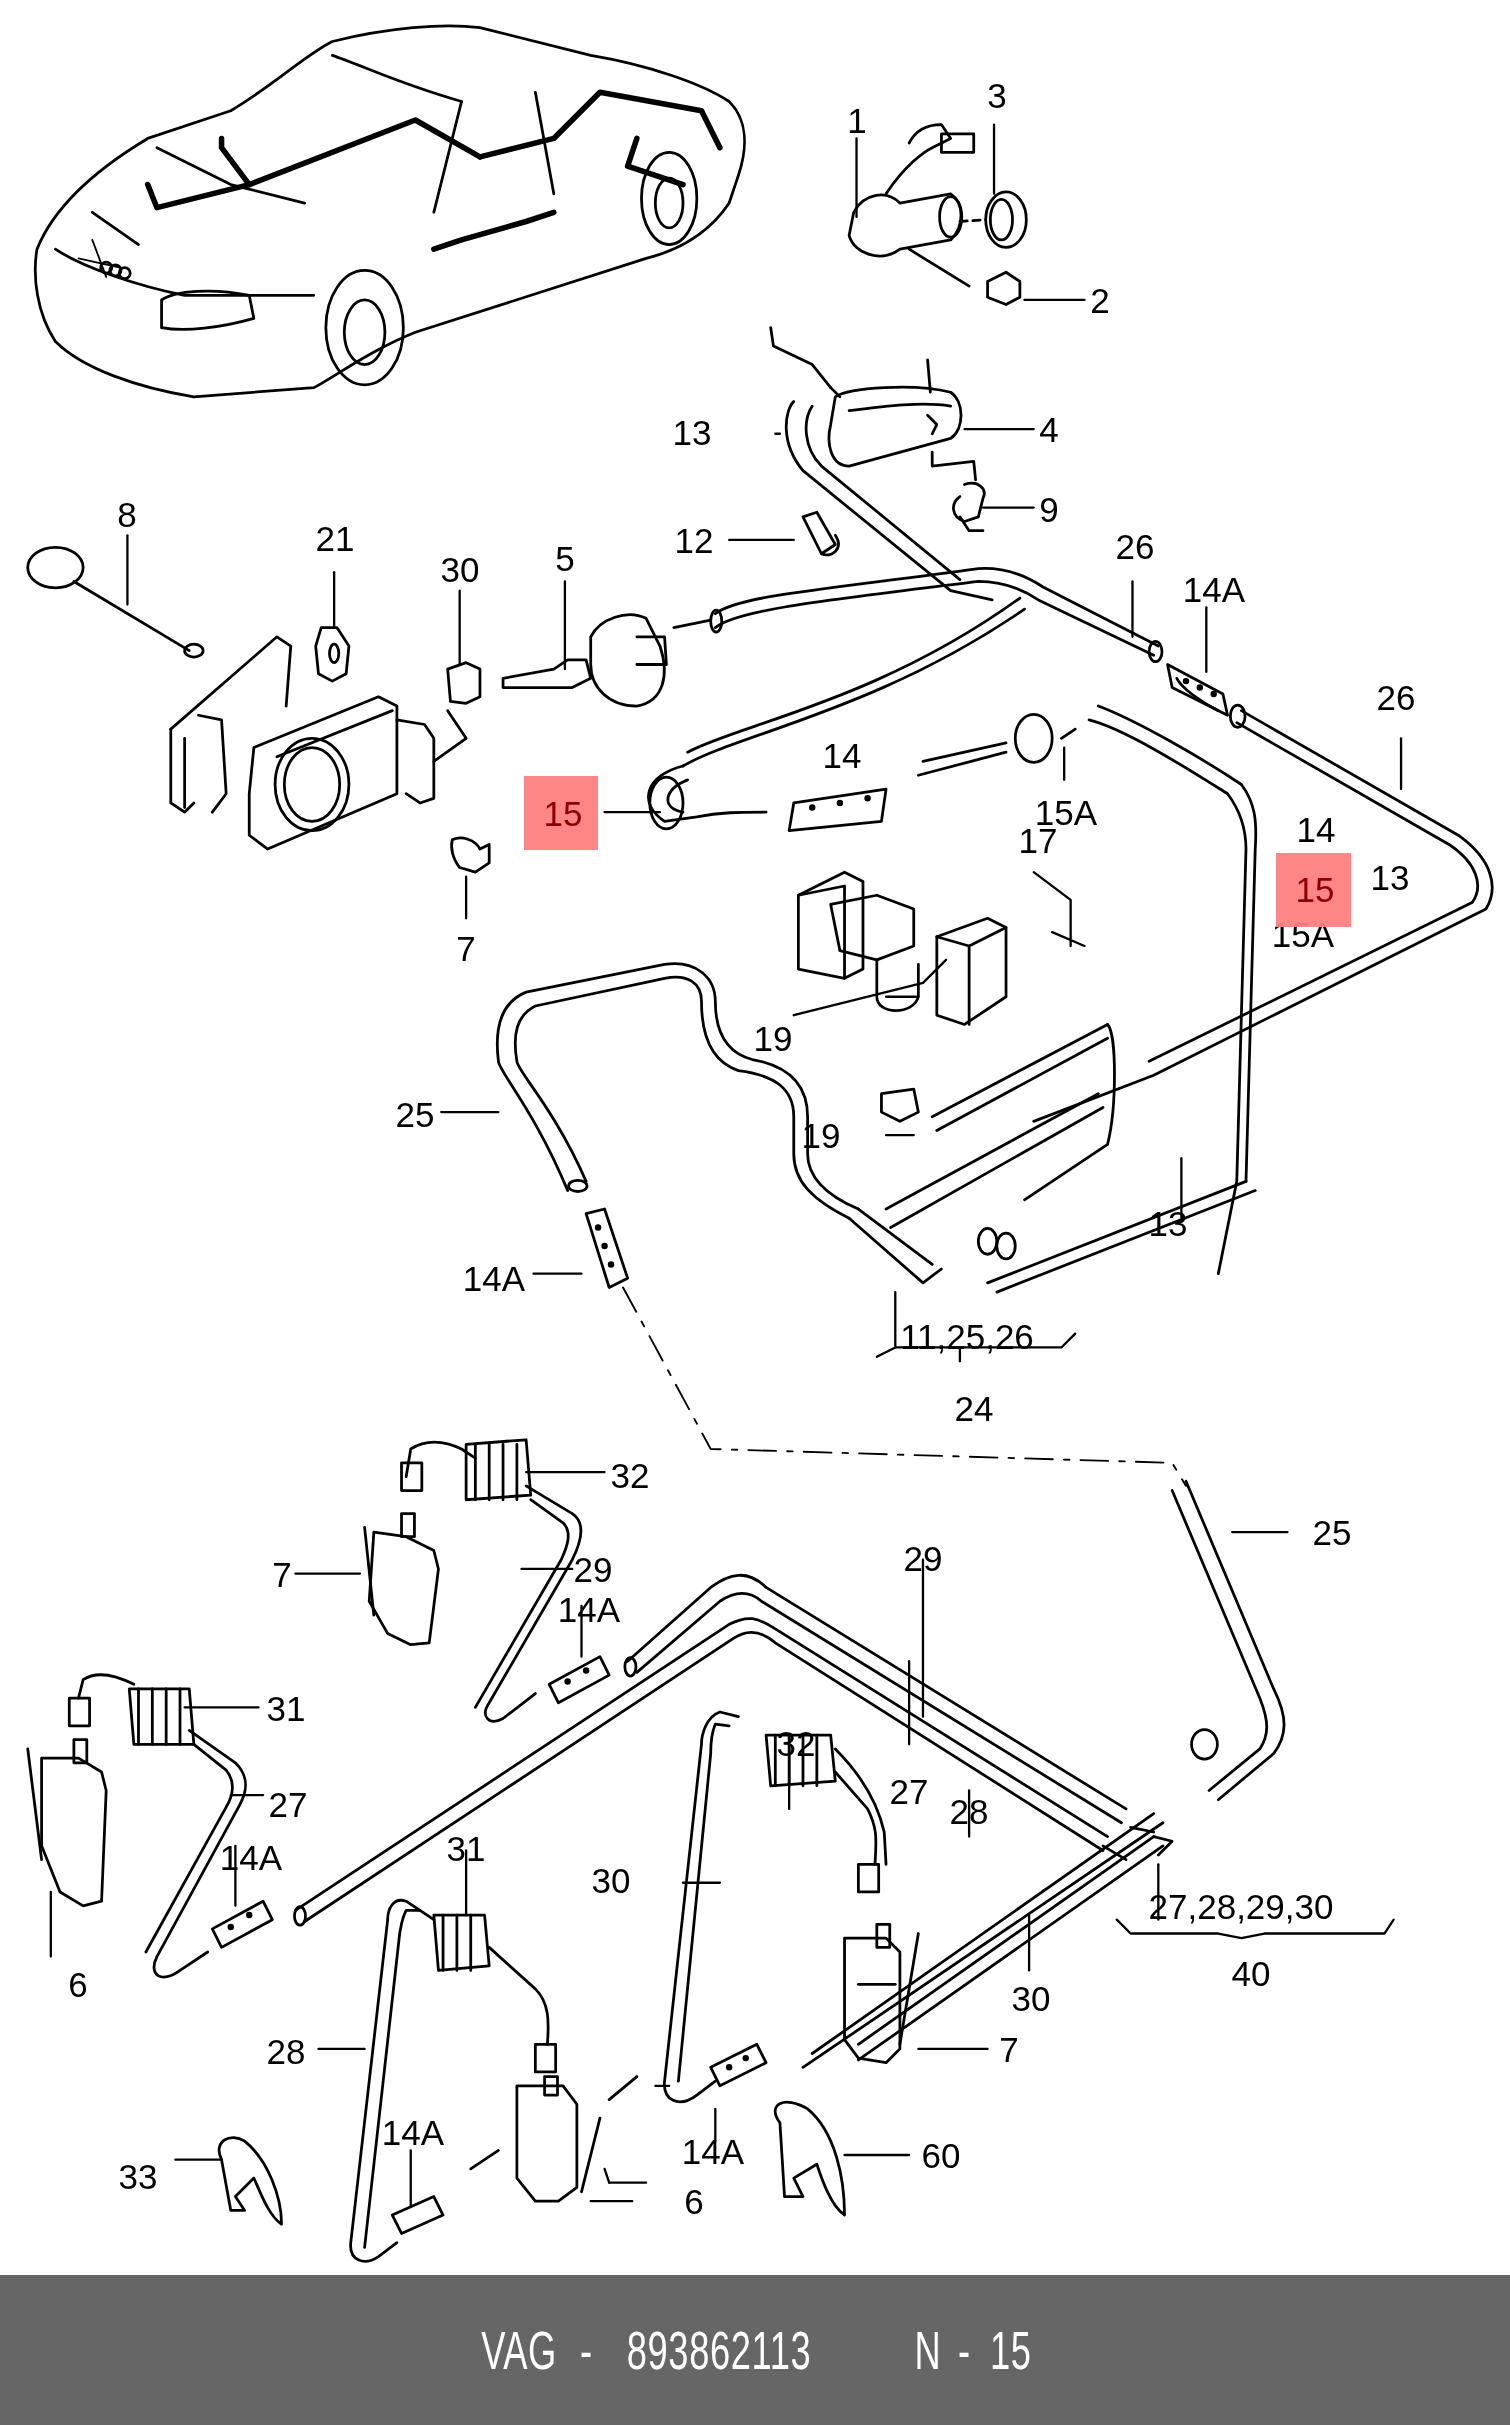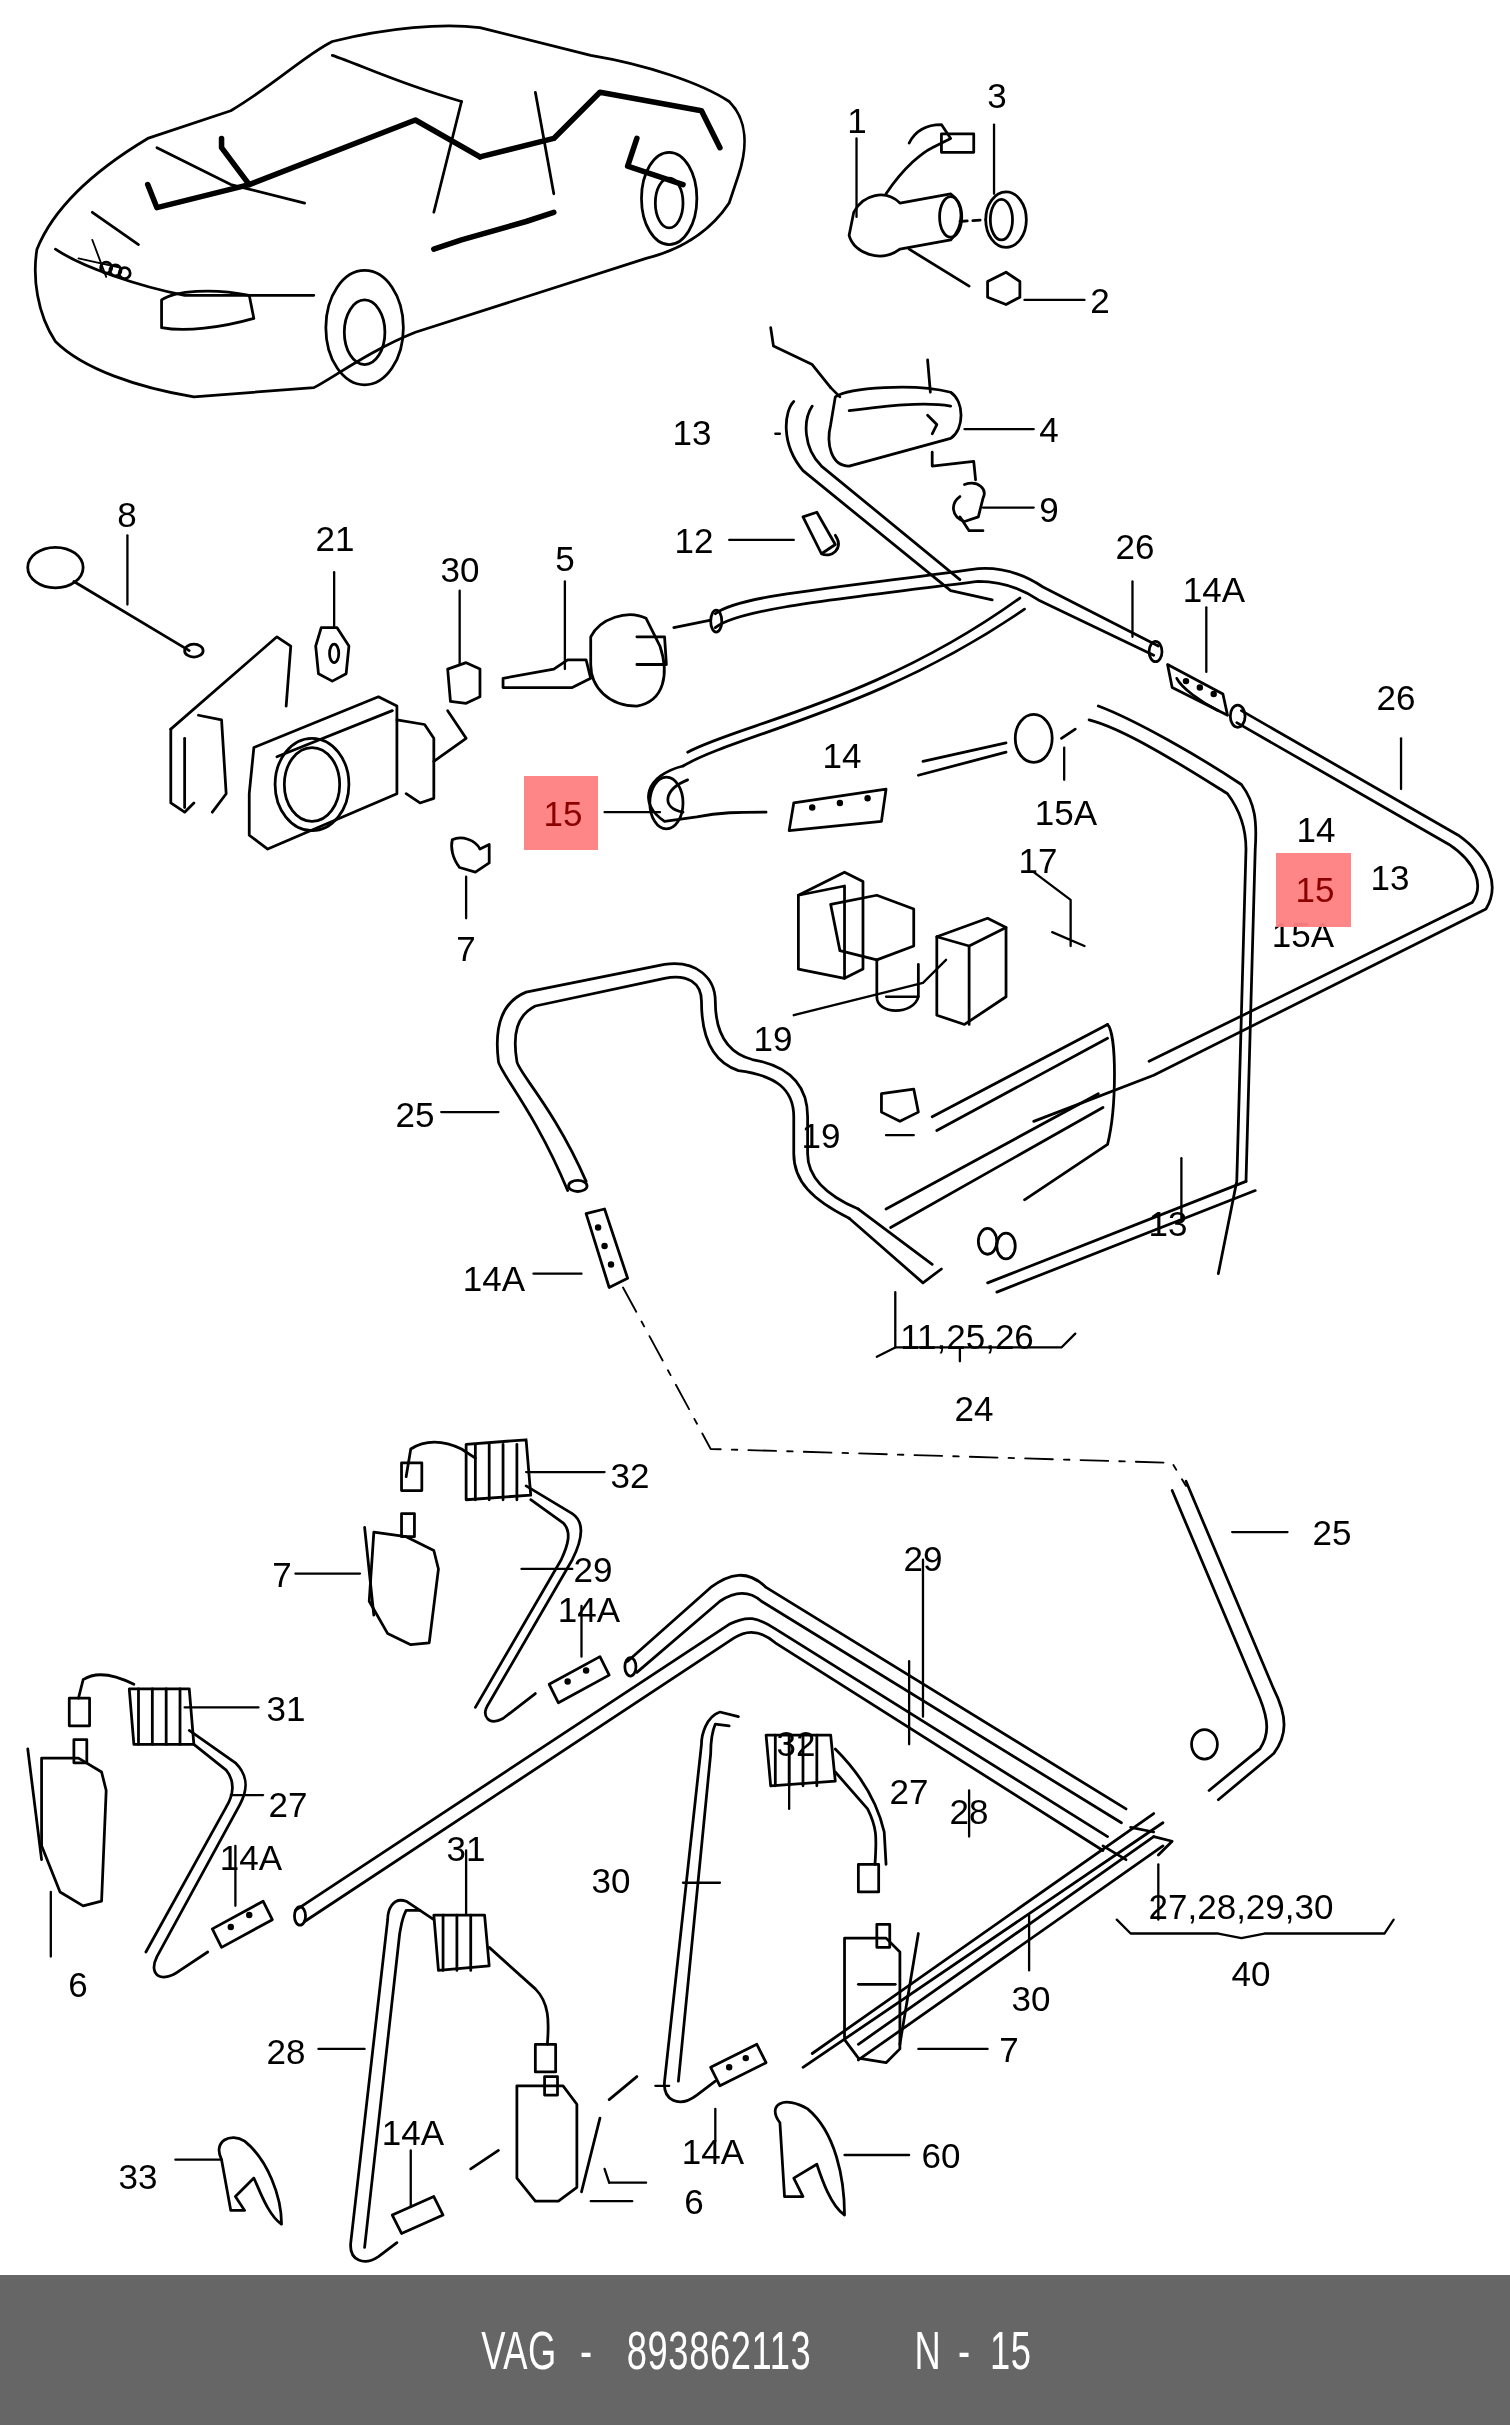--- a/index.html
+++ b/index.html
@@ -340,21 +340,21 @@
   <div class="lbl" style="left:460px;top:569px">30</div>
   <div class="lbl" style="left:565px;top:558px">5</div>
   <div class="lbl" style="left:1135px;top:546px">26</div>
   <div class="lbl" style="left:1214px;top:589px">14A</div>
   <div class="lbl" style="left:1396px;top:697px">26</div>
   <div class="lbl" style="left:842px;top:755px">14</div>
   <div class="lbl" style="left:1066px;top:812px">15A</div>
   <div class="lbl" style="left:1316px;top:829px">14</div>
   <div class="lbl" style="left:1390px;top:877px">13</div>
   <div class="lbl" style="left:1303px;top:934px">15A</div>
-  <div class="lbl" style="left:1038px;top:860px">17</div>
+  <div class="lbl" style="left:1038px;top:840px">17</div>
   <div class="lbl" style="left:773px;top:1038px">19</div>
   <div class="lbl" style="left:821px;top:1135px">19</div>
   <div class="lbl" style="left:466px;top:948px">7</div>
   <div class="lbl" style="left:415px;top:1114px">25</div>
   <div class="lbl" style="left:1168px;top:1223px">13</div>
   <div class="lbl" style="left:494px;top:1278px">14A</div>
   <div class="lbl" style="left:967px;top:1336px">11,25,26</div>
   <div class="lbl" style="left:974px;top:1408px">24</div>
   <div class="lbl" style="left:630px;top:1475px">32</div>
   <div class="lbl" style="left:1332px;top:1532px">25</div>

